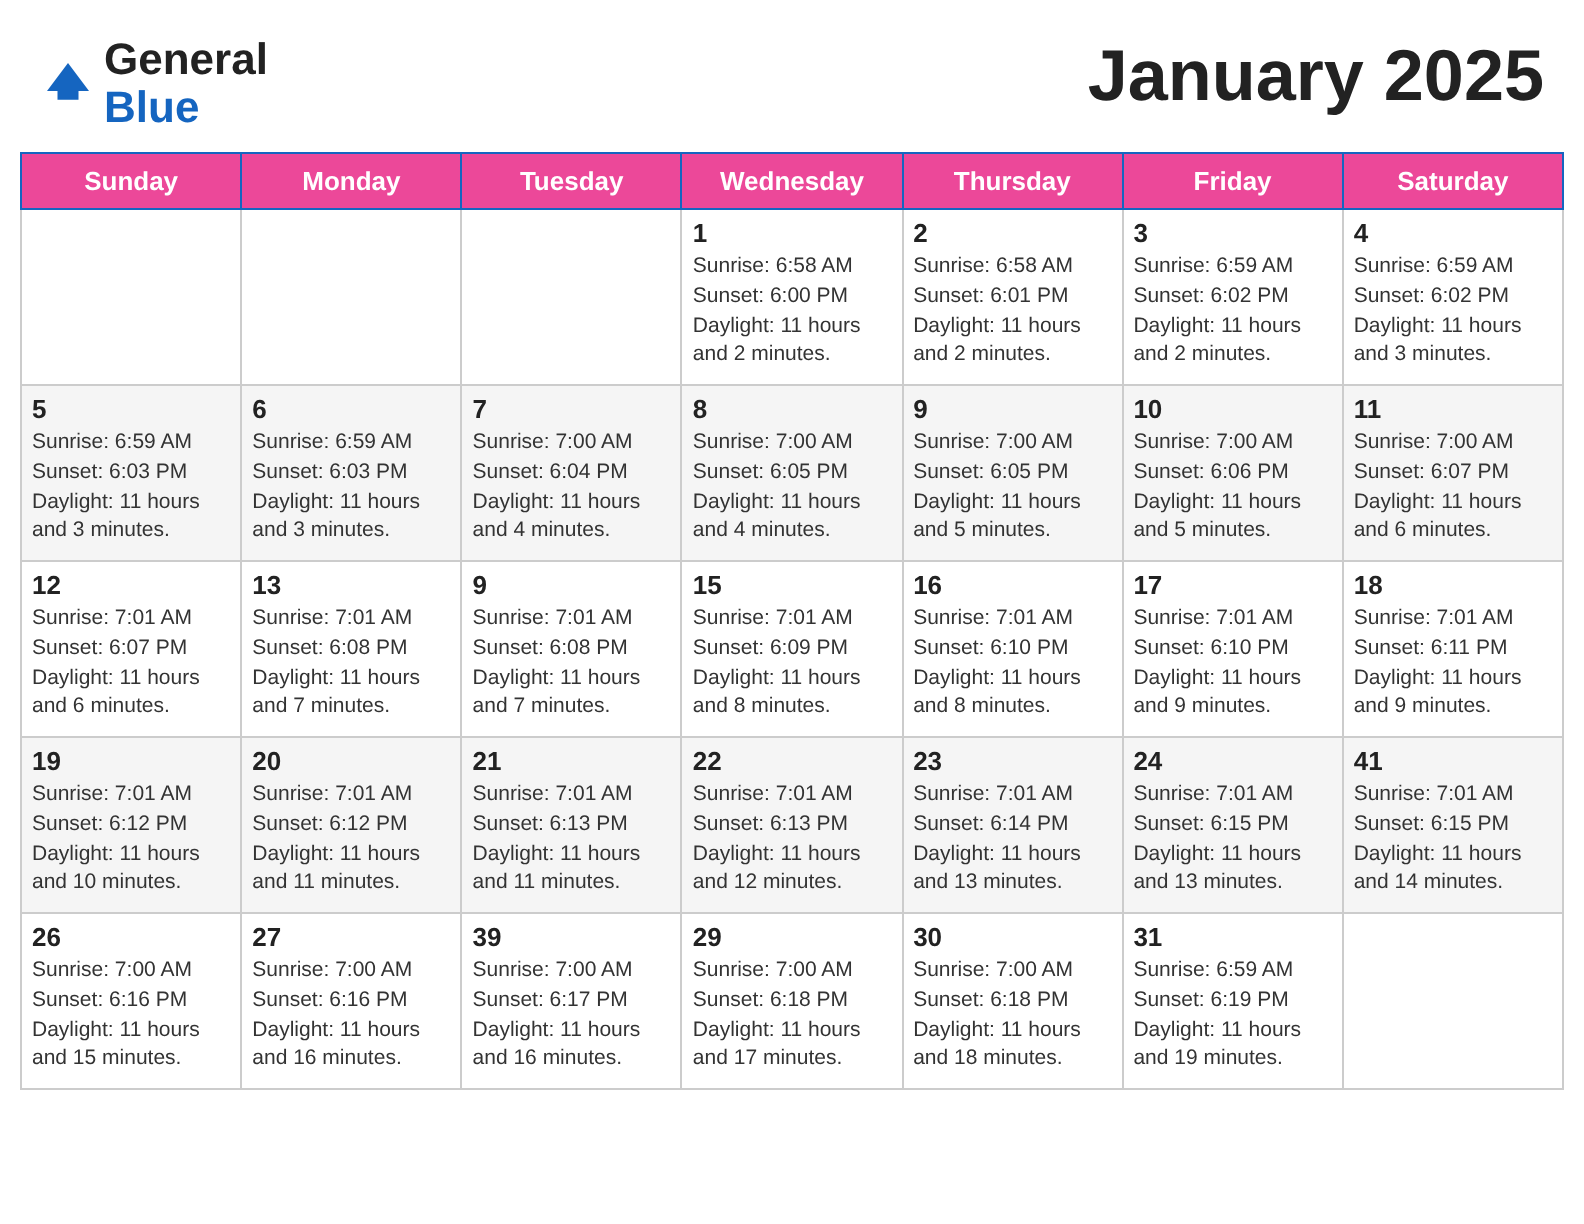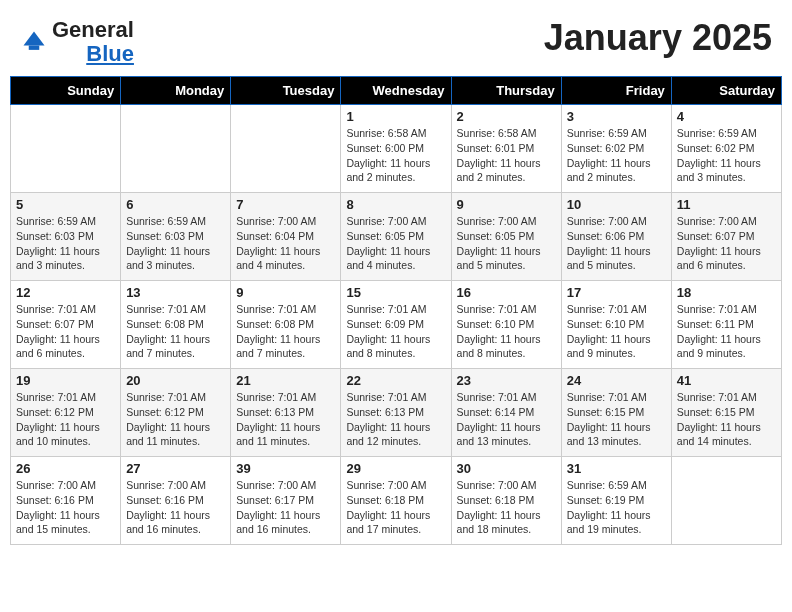--- a/index.html
+++ b/index.html
@@ -18,24 +18,23 @@
     }
     .logo {
       display: flex;
       align-items: center;
       gap: 4px;
     }
     .logo-text {
       font-size: 22px;
       font-weight: bold;
       line-height: 1.1;
-      text-align: right;
     }
     .logo-general { color: #222; }
-    .logo-blue { color: #1565c0; text-decoration: underline; }
+    .logo-blue { color: #1565c0; }
     .logo-icon {
       width: 28px;
       height: 28px;
     }
     .title-block {
       text-align: left;
     }
     .month-title {
       font-size: 36px;
       font-weight: bold;
@@ -47,23 +46,23 @@
       color: #444;
       margin-top: 2px;
     }
     .calendar {
       width: 100%;
       border-collapse: collapse;
       margin-top: 6px;
       font-size: 11px;
     }
     .calendar th {
-      background: #000000;
+      background: #ec4899;
       color: #fff;
-      text-align: right;
+      text-align: center;
       padding: 6px 6px;
       font-size: 13px;
       font-weight: bold;
       border: 1px solid #1565c0;
     }
     .calendar td {
       border: 1px solid #ccc;
       vertical-align: top;
       padding: 4px 5px;
       width: 14.28%;

